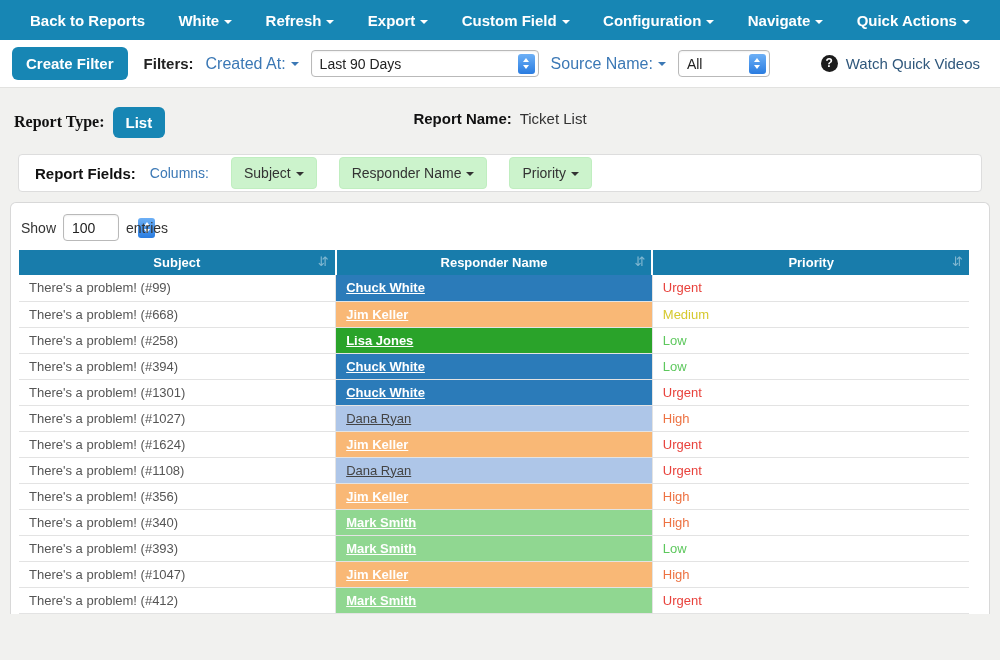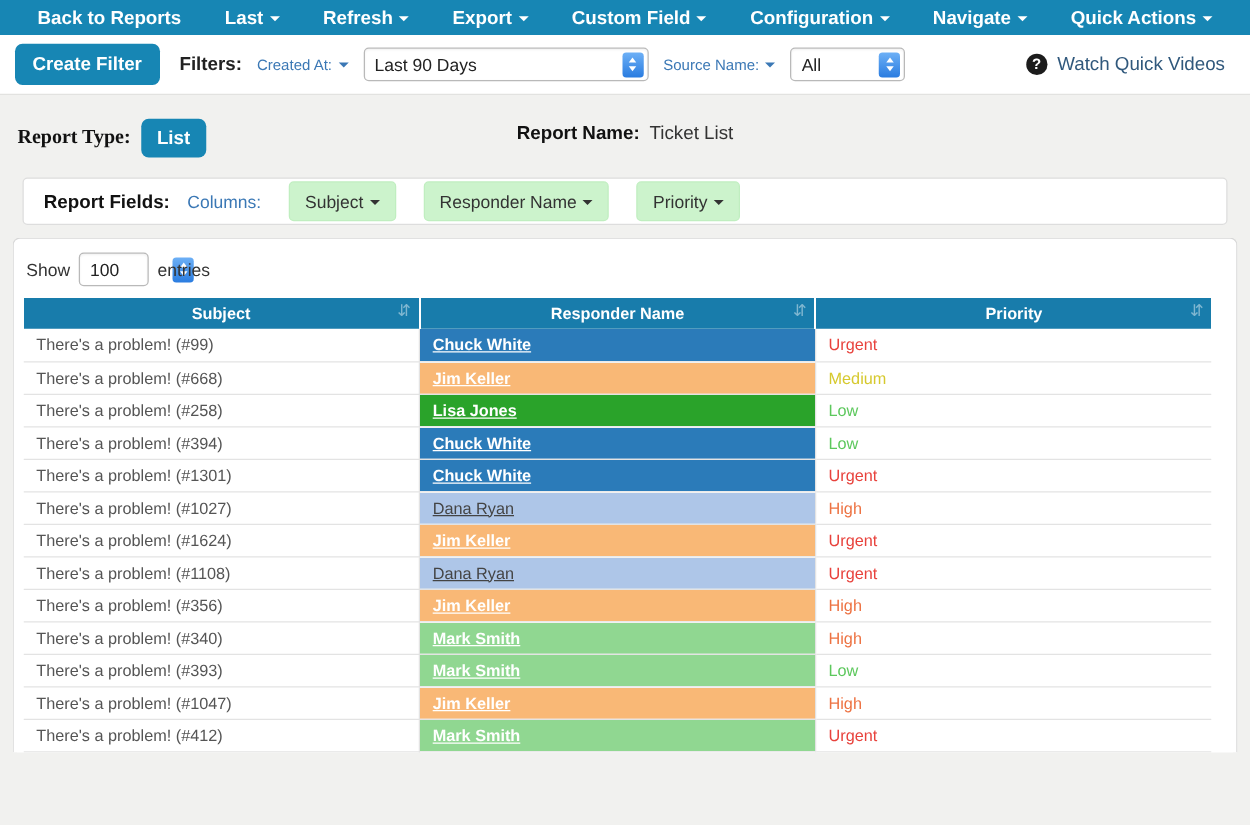--- a/index.html
+++ b/index.html
@@ -1,33 +1,33 @@
 <!DOCTYPE html>
 <html><head>
 <meta charset="utf-8">
 <style>
   * { box-sizing: border-box; margin: 0; padding: 0; }
   html,body { width:1000px; height:660px; overflow:hidden; }
   body { font-family:"Liberation Sans", sans-serif; background:#f1f1ef; font-size:14px; color:#333; }
 
   
-  .topnav { height:28px; background:#1786b4; display:flex; align-items:center;
+  .topnav { height:40px; background:#1786b4; display:flex; align-items:center;
             justify-content:space-between; padding:11px 30px; }
   .topnav a { color:#fff; font-size:15px; font-weight:600; text-decoration:none; white-space:nowrap; }
   .caret { display:inline-block; width:0; height:0; border-left:4px solid transparent;
            border-right:4px solid transparent; border-top:4px solid currentColor;
            margin-left:5px; vertical-align:middle; }
 
   
   .filterbar { height:48px; background:#fff; display:flex; align-items:center;
                padding:0 12px; border-bottom:1px solid #e2e2e0; }
   .btn-teal { background:#1786b4; color:#fff; font-weight:700; font-size:15px; border:none;
               border-radius:6px; padding:8px 14px; cursor:pointer; font-family:inherit; }
   .filters-label { font-weight:700; font-size:15px; color:#222; margin-left:16px; }
-  .blue-link { color:#3b78b5; font-size:12px; margin-left:12px; text-decoration:none; white-space:nowrap; }
+  .blue-link { color:#3b78b5; font-size:16px; margin-left:12px; text-decoration:none; white-space:nowrap; }
   .selectbox { display:flex; align-items:center; justify-content:space-between; background:#fff;
                border:1px solid #b9b9b9; border-radius:4px; height:27px; padding:0 3px 0 8px;
                box-shadow:inset 0 1px 2px rgba(0,0,0,.06); cursor:pointer;gap:37px; }
   .selectbox .sel-text { font-size:14px; color:#222; }
   .stepper { width:17px; height:20px; border-radius:3px; margin-left:6px; flex:0 0 auto;
              background:linear-gradient(#6db0f6,#2a7ce0); display:flex; flex-direction:column;
              align-items:center; justify-content:center; }
   .tri-up { width:0; height:0; border-left:3px solid transparent; border-right:3px solid transparent;
             border-bottom:4px solid #fff; margin-bottom:3px; }
   .tri-down { width:0; height:0; border-left:3px solid transparent; border-right:3px solid transparent;
@@ -72,21 +72,21 @@
   td { height:26px; font-size:13px; border-bottom:1px solid #e3e3e3; overflow:hidden; white-space:nowrap; }
   td.cell-subject { color:#555; padding-left:10px; border-right:1px solid #e3e3e3; background:#fff; }
   td.cell-responder { padding-left:10px;text-decoration:underline; }
   td.cell-priority { padding-left:10px; border-left:1px solid #e3e3e3; background:#fff; }
 </style>
 </head>
 <body>
 
 <div class="topnav">
   <a href="#"><span>Back to Reports</span></a>
-  <a href="#"><span>Last</span><span class="caret"></span></a>
+  <a href="#"><span>White</span><span class="caret"></span></a>
   <a href="#"><span>Refresh</span><span class="caret"></span></a>
   <a href="#"><span>Export</span><span class="caret"></span></a>
   <a href="#"><span>Custom Field</span><span class="caret"></span></a>
   <a href="#"><span>Configuration</span><span class="caret"></span></a>
   <a href="#"><span>Navigate</span><span class="caret"></span></a>
   <a href="#"><span>Quick Actions</span><span class="caret"></span></a>
 </div>
 
 <div class="filterbar">
   <button class="btn-teal">Create Filter</button>

